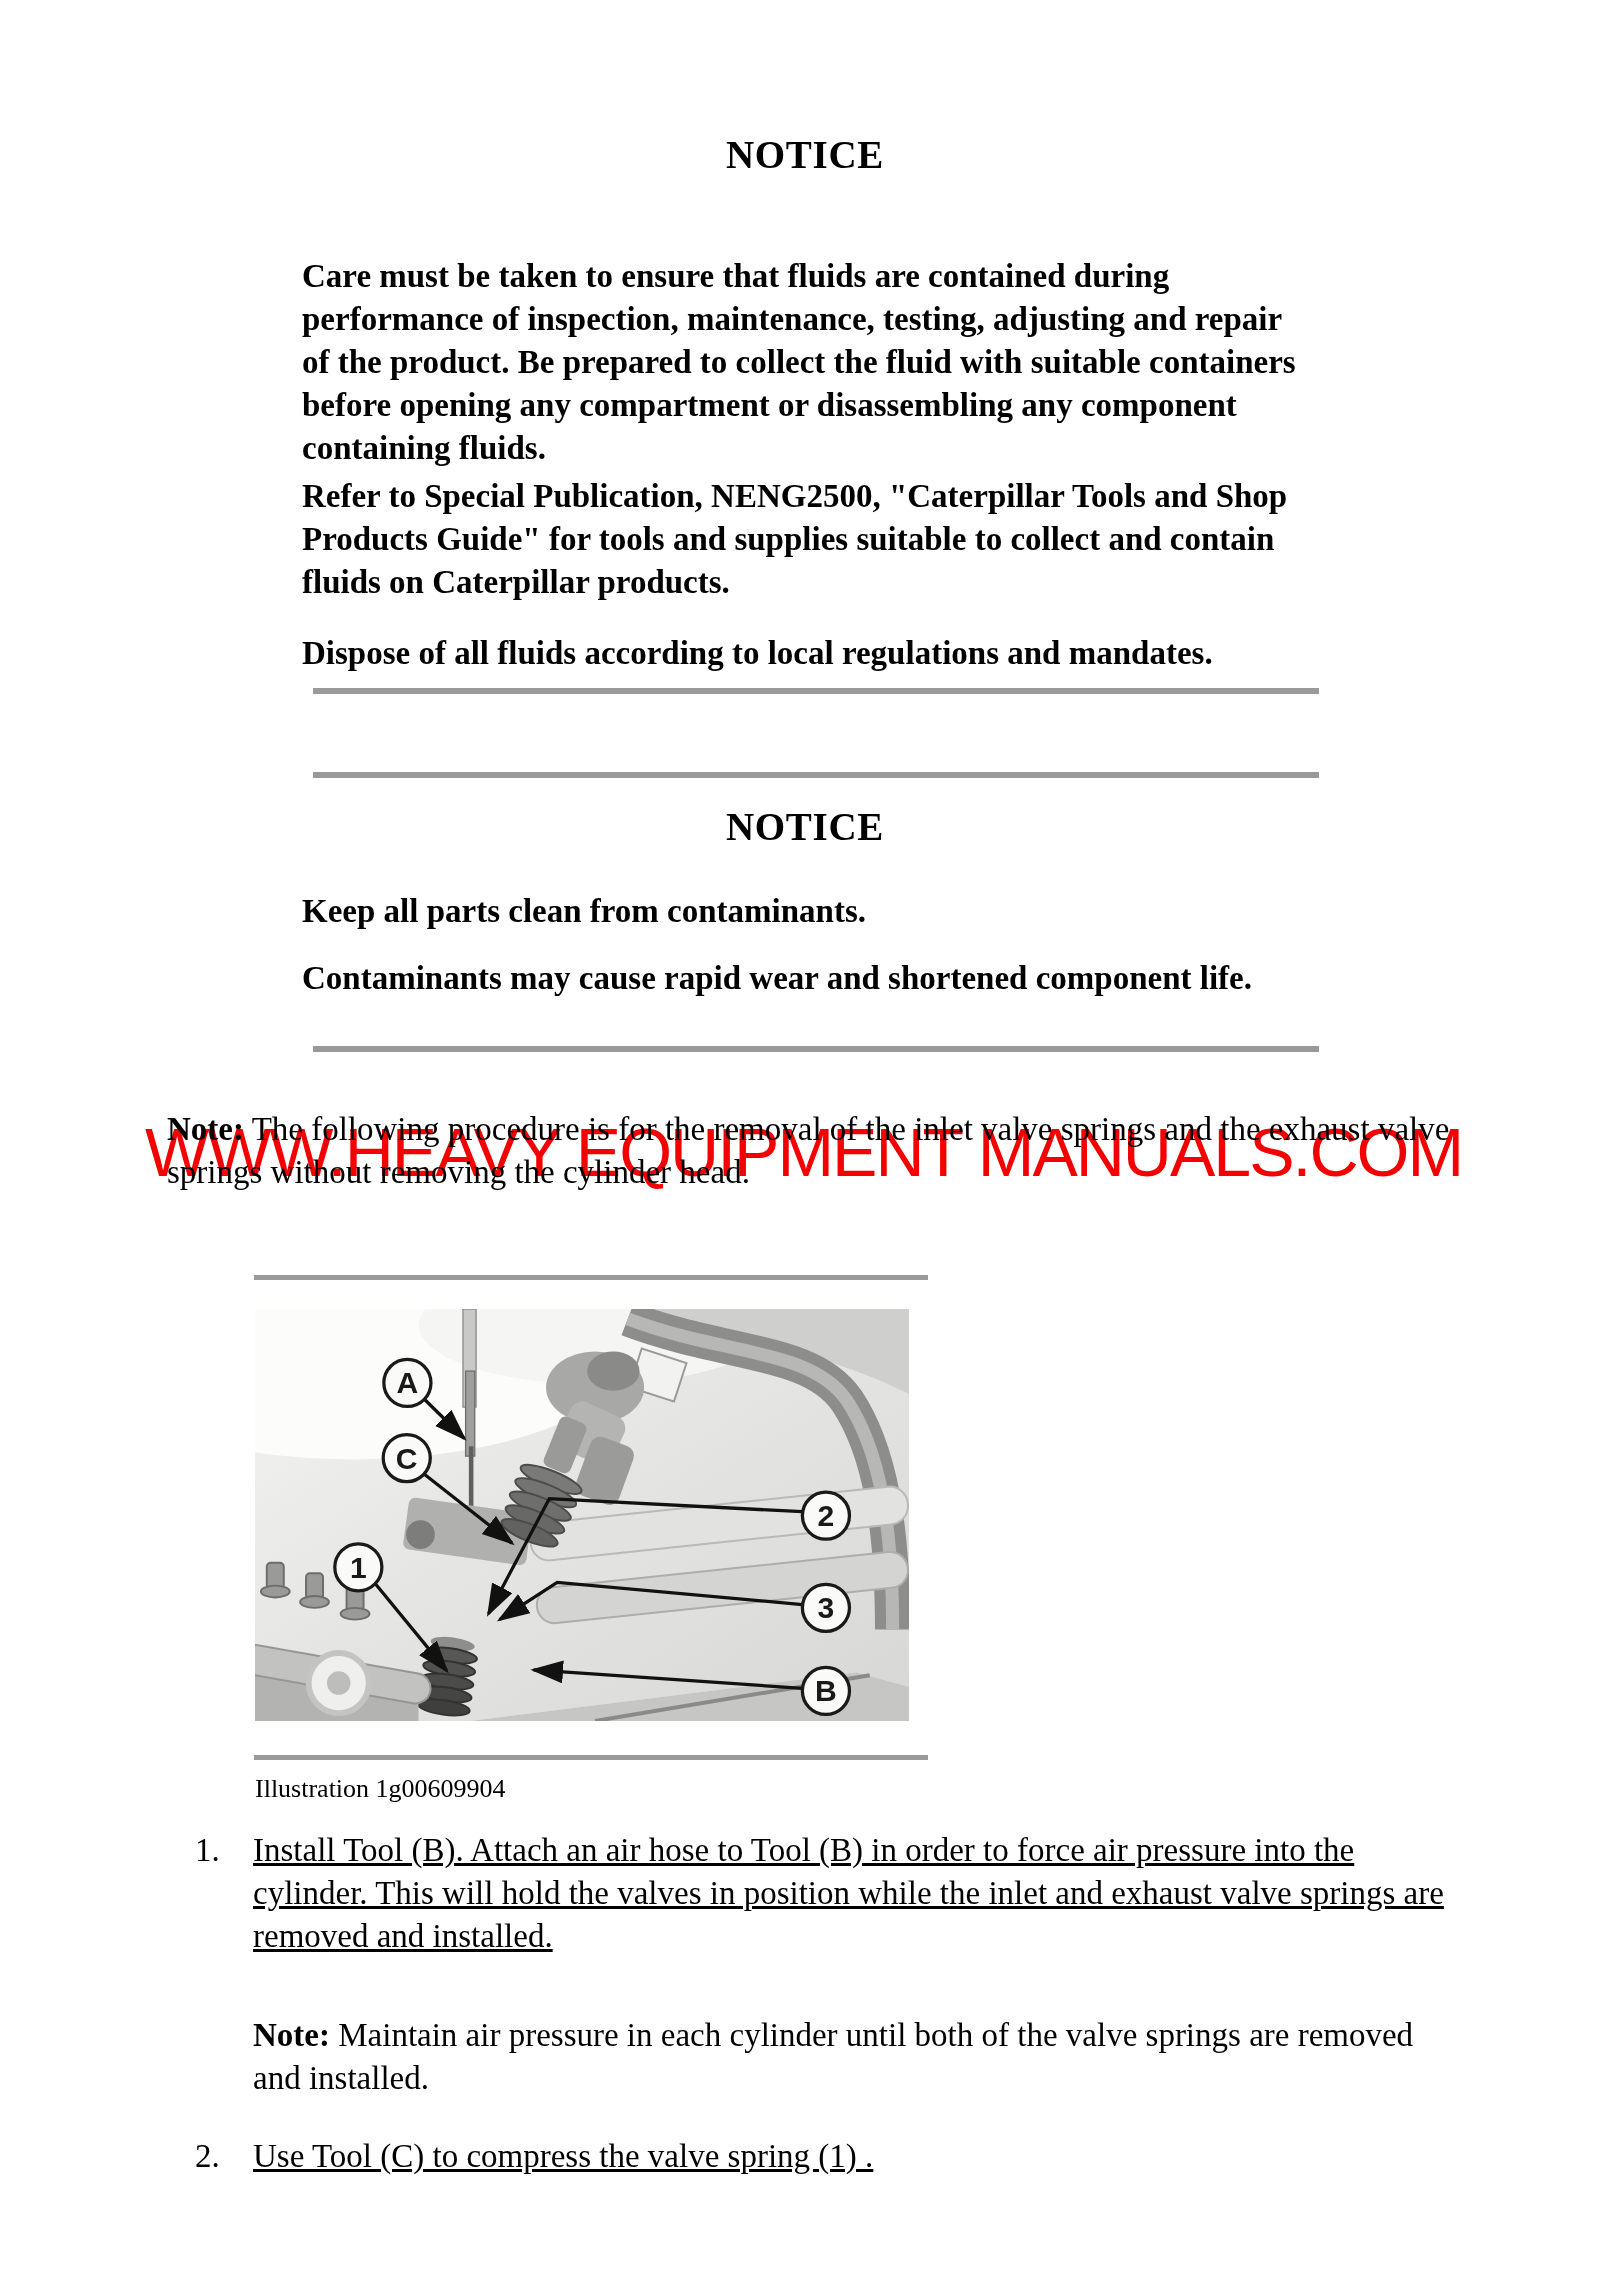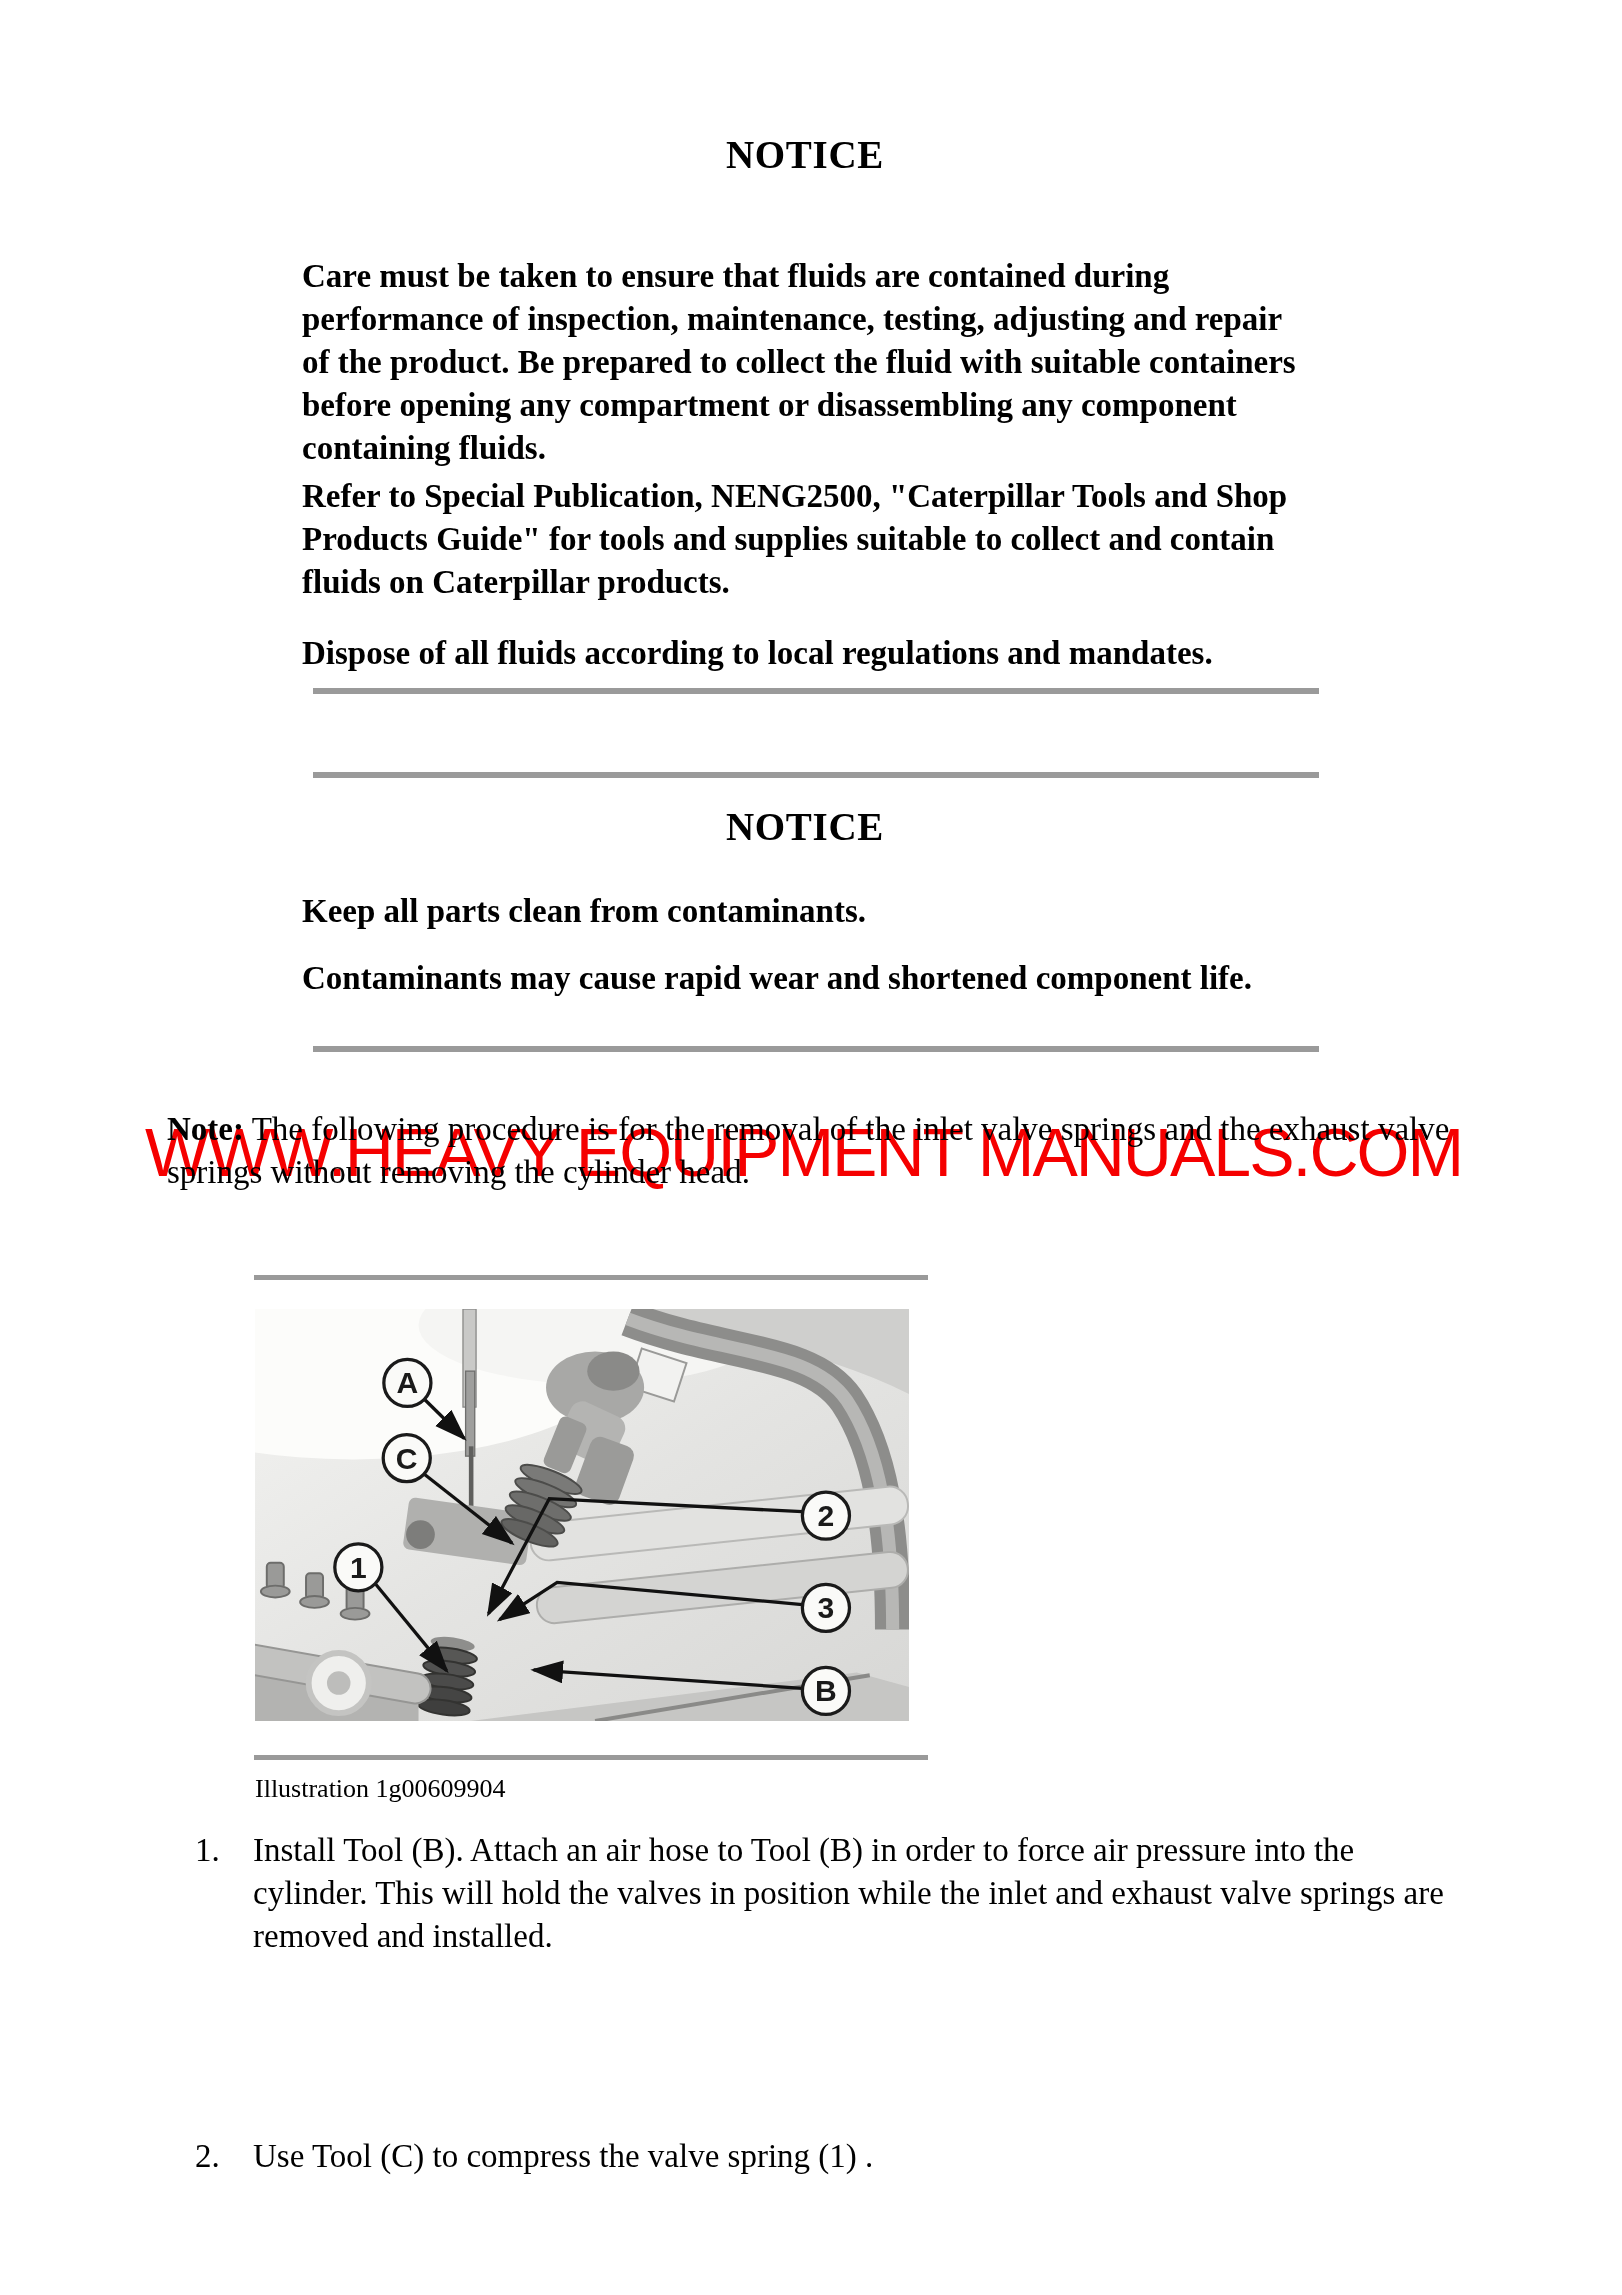--- a/index.html
+++ b/index.html
@@ -36,21 +36,21 @@
     z-index:20;
     margin-top:12px;
   }
   .caption-row{
     left:255px;top:1775px;width:673px;
     display:flex;justify-content:flex-start;
     font-size:26px;line-height:1.1;
   }
   .step{display:flex;font-size:33px;line-height:43px;}
   .step-num{width:58px;flex:0 0 58px;}
-  .step-text{width:1212px;}
+  .step-text{width:1212px;text-decoration:underline;}
   .step-note{font-size:33px;line-height:43px;width:1212px;}
   .fig-rule{height:5.2px;background:#9a9a9a;}
   svg text.callout-label{
     font-family:"Liberation Sans", sans-serif;
     font-weight:bold;font-size:46px;
     fill:#1a1a1a;text-anchor:middle;
   }
 </style>
 </head>
 <body>
@@ -188,20 +188,24 @@
   <div class="abs caption-row">
     <span>Illustration 1</span>
     <span>g00609904</span>
   </div>
 
   <div class="abs step" style="left:195px;top:1829px;">
     <div class="step-num">1.</div>
     <div class="step-text">Install Tool (B). Attach an air hose to Tool (B) in order to force air pressure into the cylinder. This will hold the valves in position while the inlet and exhaust valve springs are removed and installed.</div>
   </div>
 
+  <div class="abs step-note" style="left:253px;top:2014px;">
+    <b>Note:</b>
+    <span>Maintain air pressure in each cylinder until both of the valve springs are removed and installed.</span>
+  </div>
 
   <div class="abs step" style="left:195px;top:2135px;">
     <div class="step-num">2.</div>
     <div class="step-text">Use Tool (C) to compress the valve spring (1) .</div>
   </div>
 
 </div>
 
 
 </body></html>

